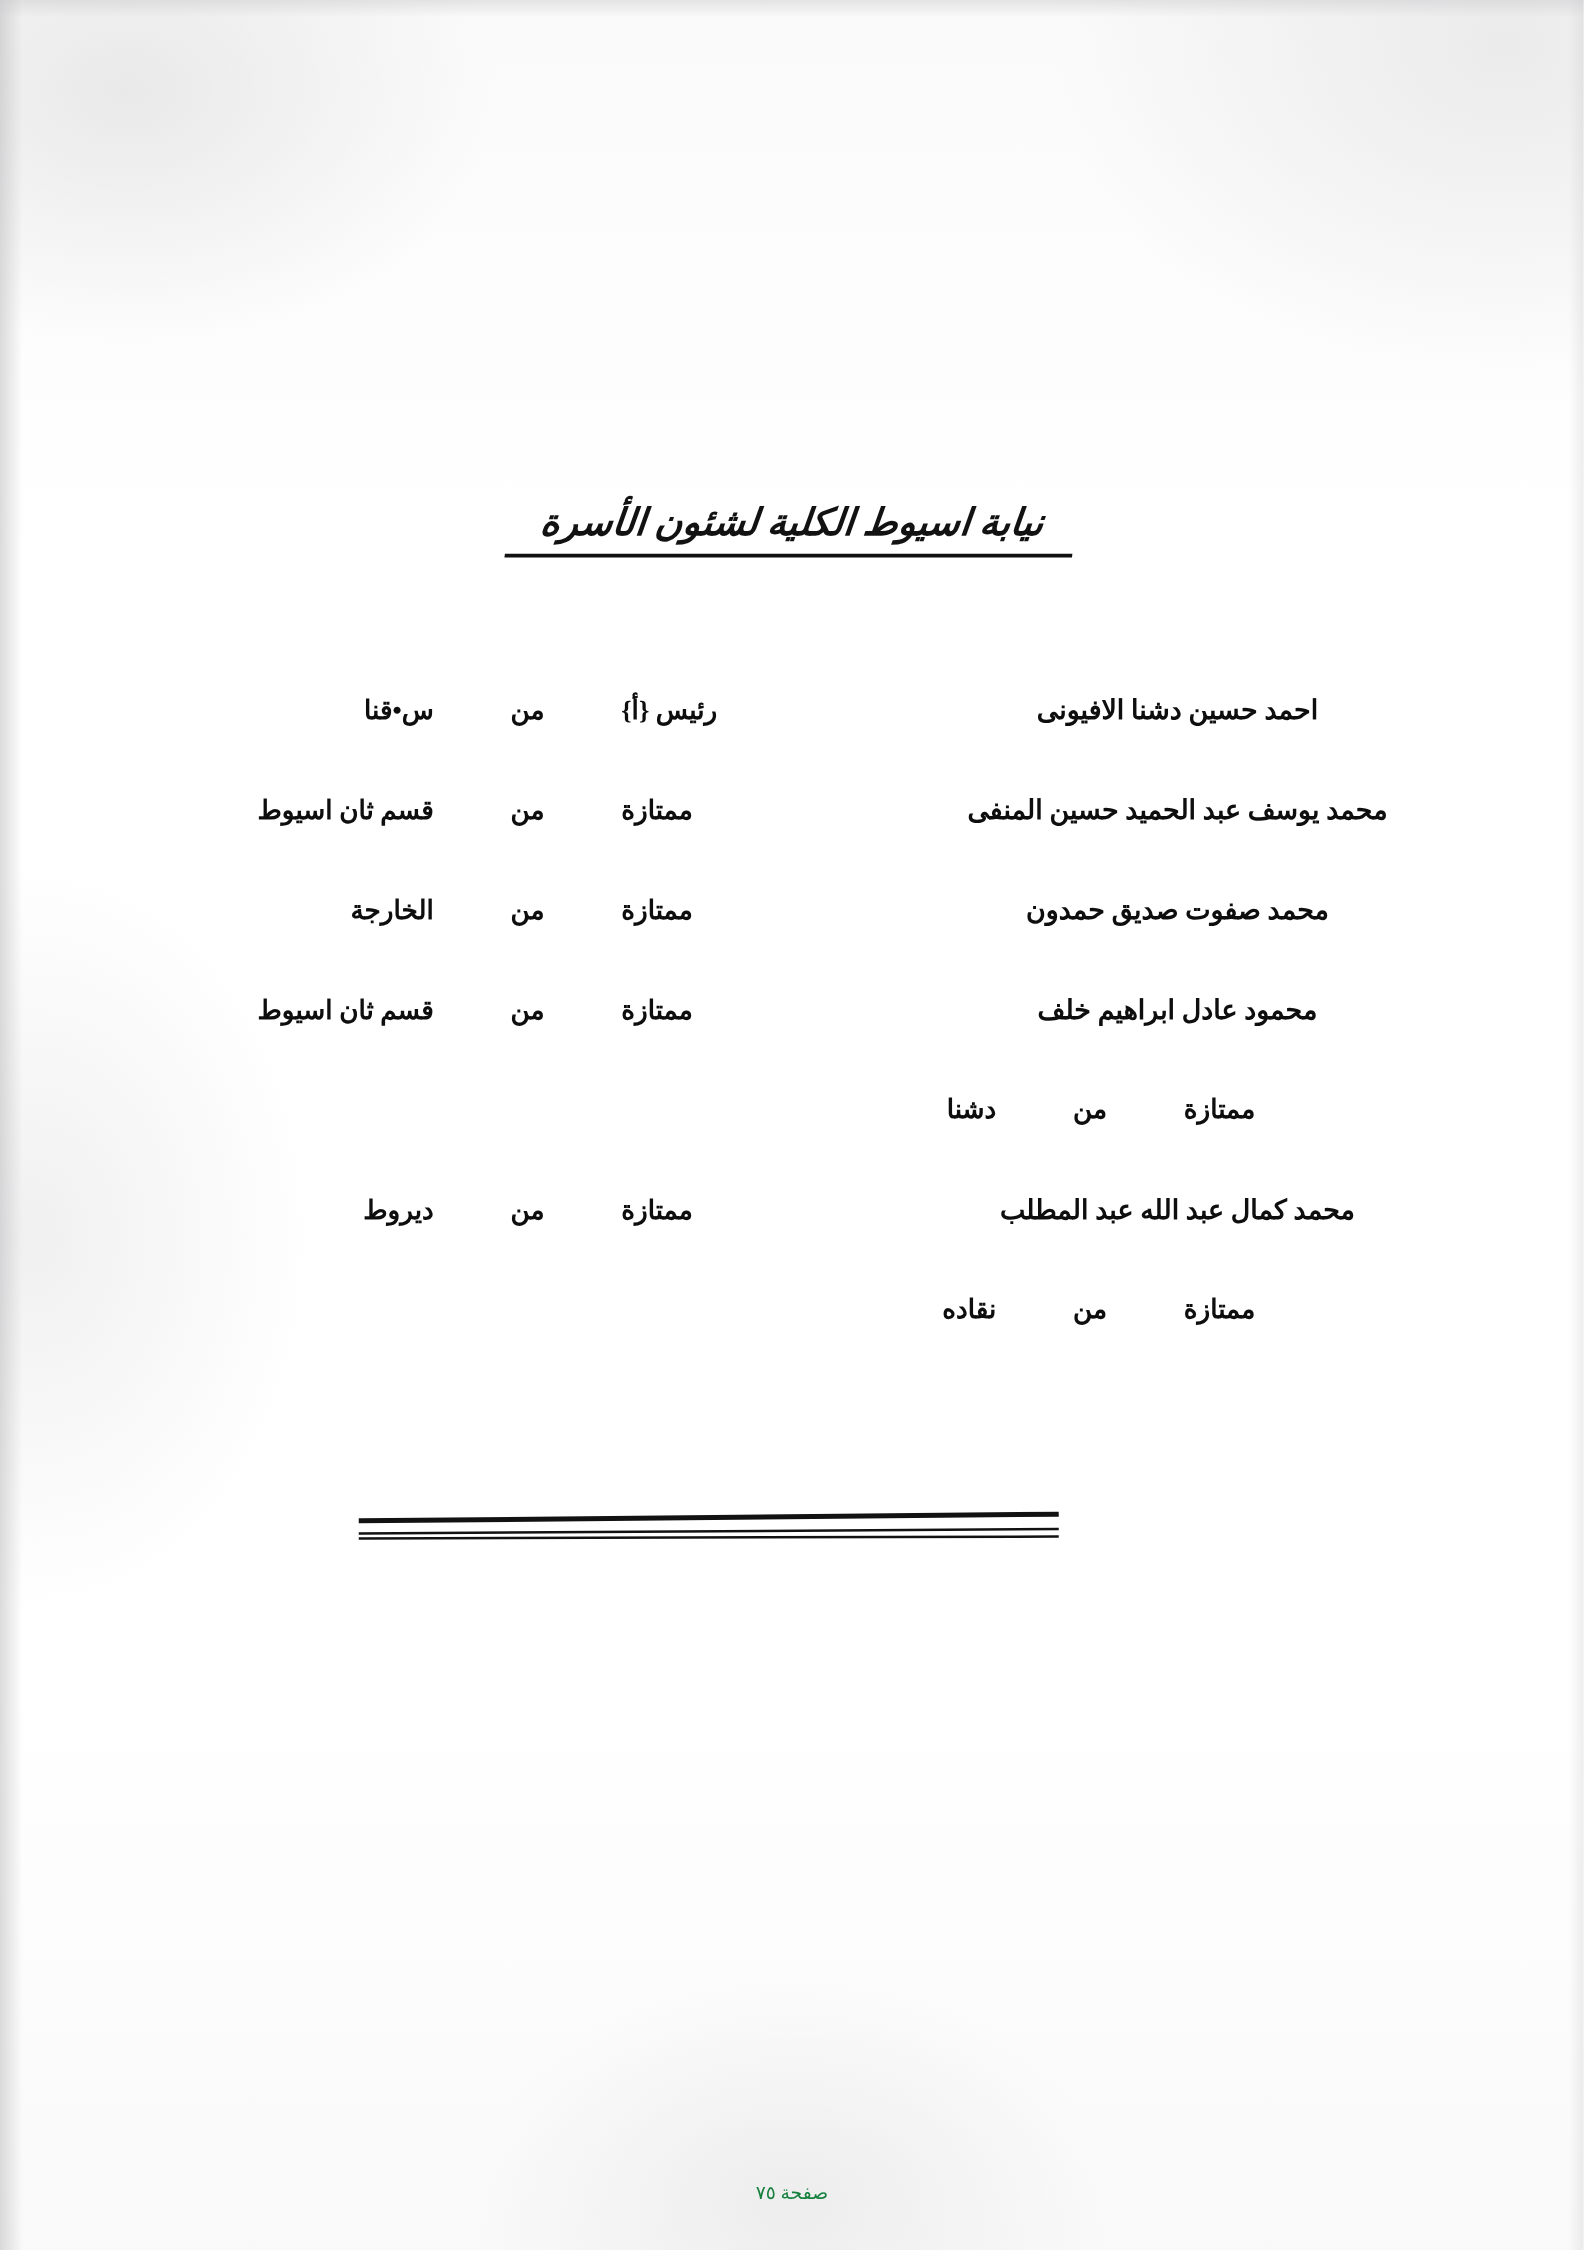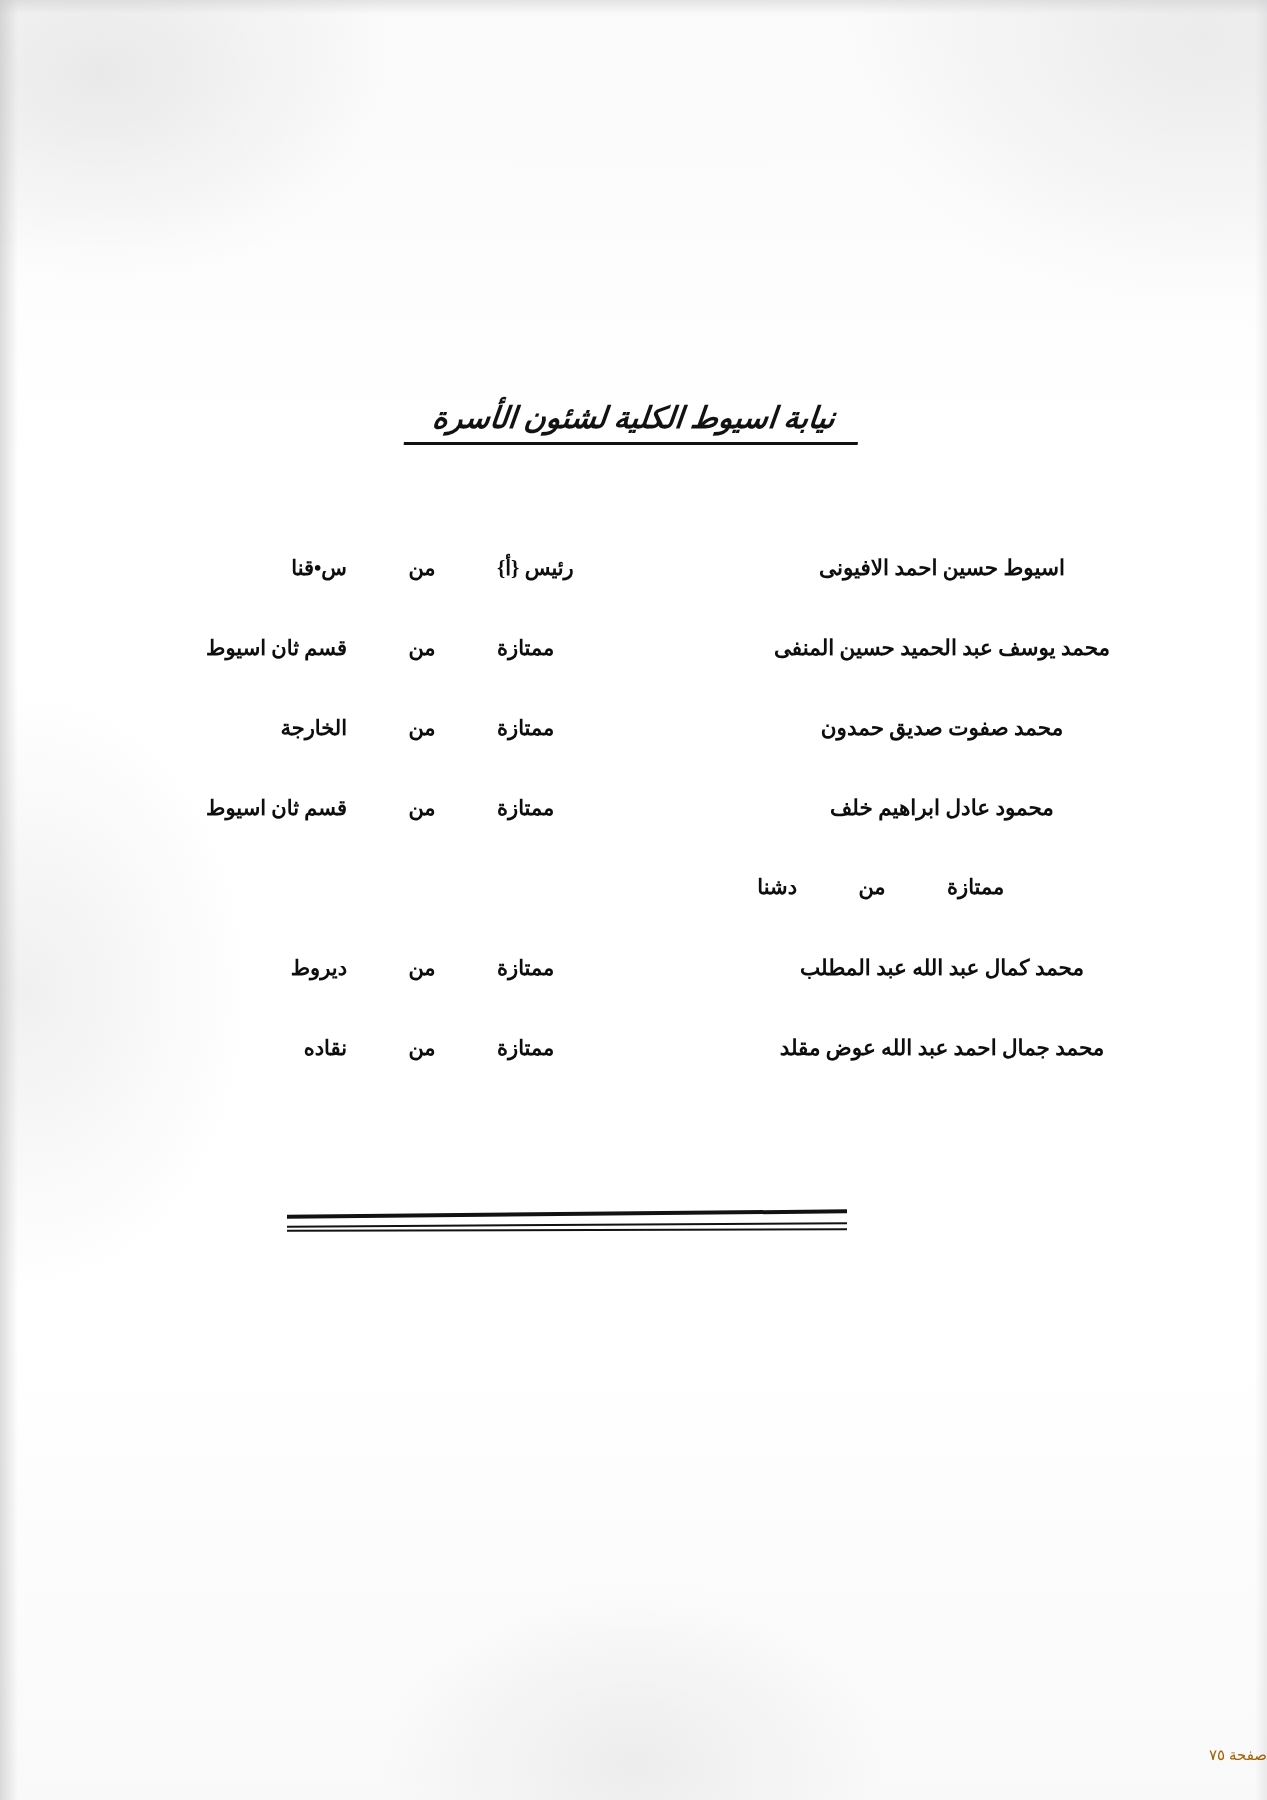--- a/index.html
+++ b/index.html
@@ -126,43 +126,43 @@
   .rule-block .r1 { top: 4px;  transform: rotate(-0.55deg); height: 4px; }
   .rule-block .r2 { top: 16px; transform: rotate(-0.35deg); height: 2px; }
   .rule-block .r3 { top: 21px; transform: rotate(-0.15deg); height: 2px; }
 
   
   .footer {
     position: absolute;
     bottom: 36px;
     left: 0;
     right: 0;
-    text-align: right;
+    text-align: center;
     font-size: 15px;
-    color: #a16207;
+    color: #15803d;
   }
 </style>
 </head>
 <body>
 
 <div class="page"></div>
 <div class="edge-left"></div>
 <div class="edge-top"></div>
 <div class="edge-right"></div>
 
 <div class="content">
 
   <div class="title-wrap">
     <span class="doc-title">نيابة اسيوط الكلية لشئون الأسرة</span>
   </div>
 
   <div class="entries">
 
     <div class="entry-row">
-      <div class="cell col-name">اسيوط حسين احمد الافيونى</div>
+      <div class="cell col-name">احمد حسين دشنا الافيونى</div>
       <div class="cell col-grade">رئيس {أ}</div>
       <div class="cell col-from">من</div>
       <div class="cell col-place">س•قنا</div>
     </div>
 
     <div class="entry-row">
       <div class="cell col-name">محمد يوسف عبد الحميد حسين المنفى</div>
       <div class="cell col-grade">ممتازة</div>
       <div class="cell col-from">من</div>
       <div class="cell col-place">قسم ثان اسيوط</div>
@@ -189,21 +189,20 @@
     </div>
 
     <div class="entry-row">
       <div class="cell col-name">محمد كمال عبد الله عبد المطلب</div>
       <div class="cell col-grade">ممتازة</div>
       <div class="cell col-from">من</div>
       <div class="cell col-place">ديروط</div>
     </div>
 
     <div class="entry-row">
-      <div class="cell col-name">محمد جمال احمد عبد الله عوض مقلد</div>
       <div class="cell col-grade">ممتازة</div>
       <div class="cell col-from">من</div>
       <div class="cell col-place">نقاده</div>
     </div>
 
   </div>
 
   <div class="rule-block">
     <div class="r r1"></div>
     <div class="r r2"></div>

